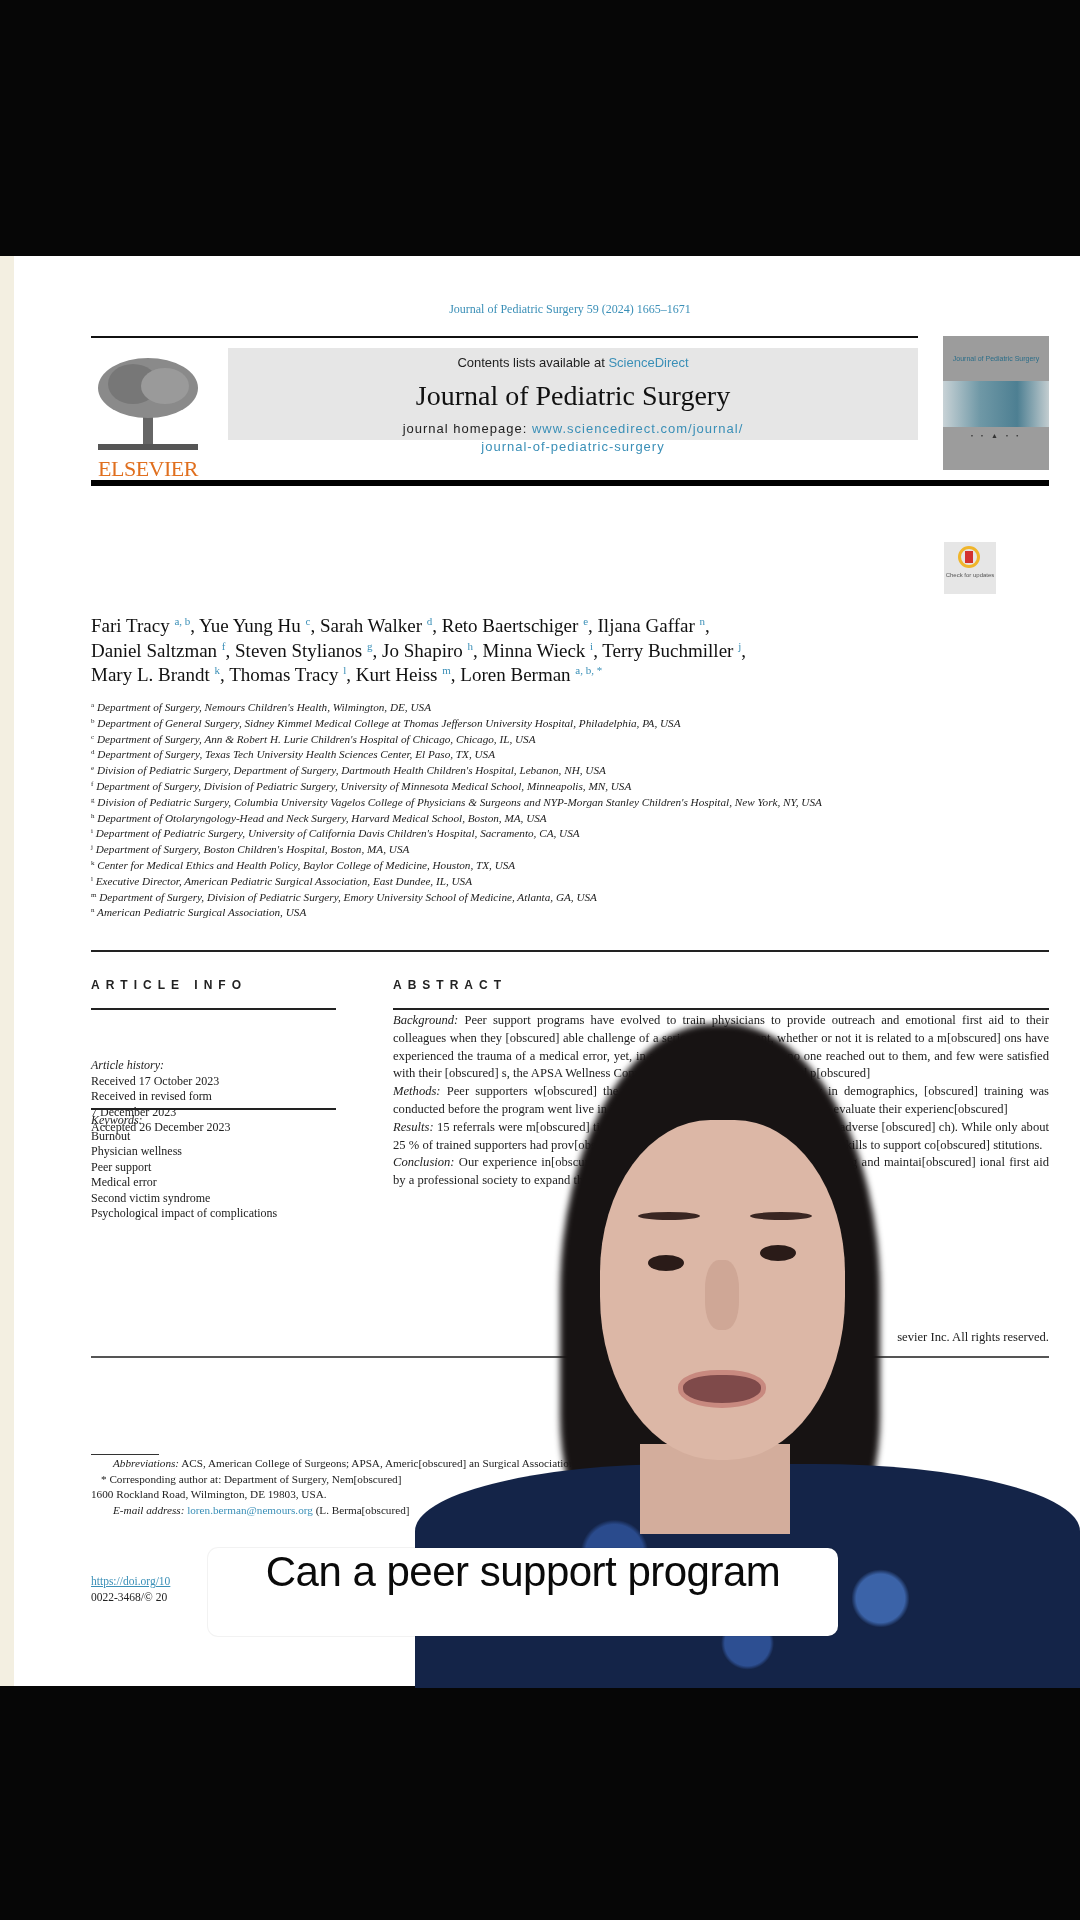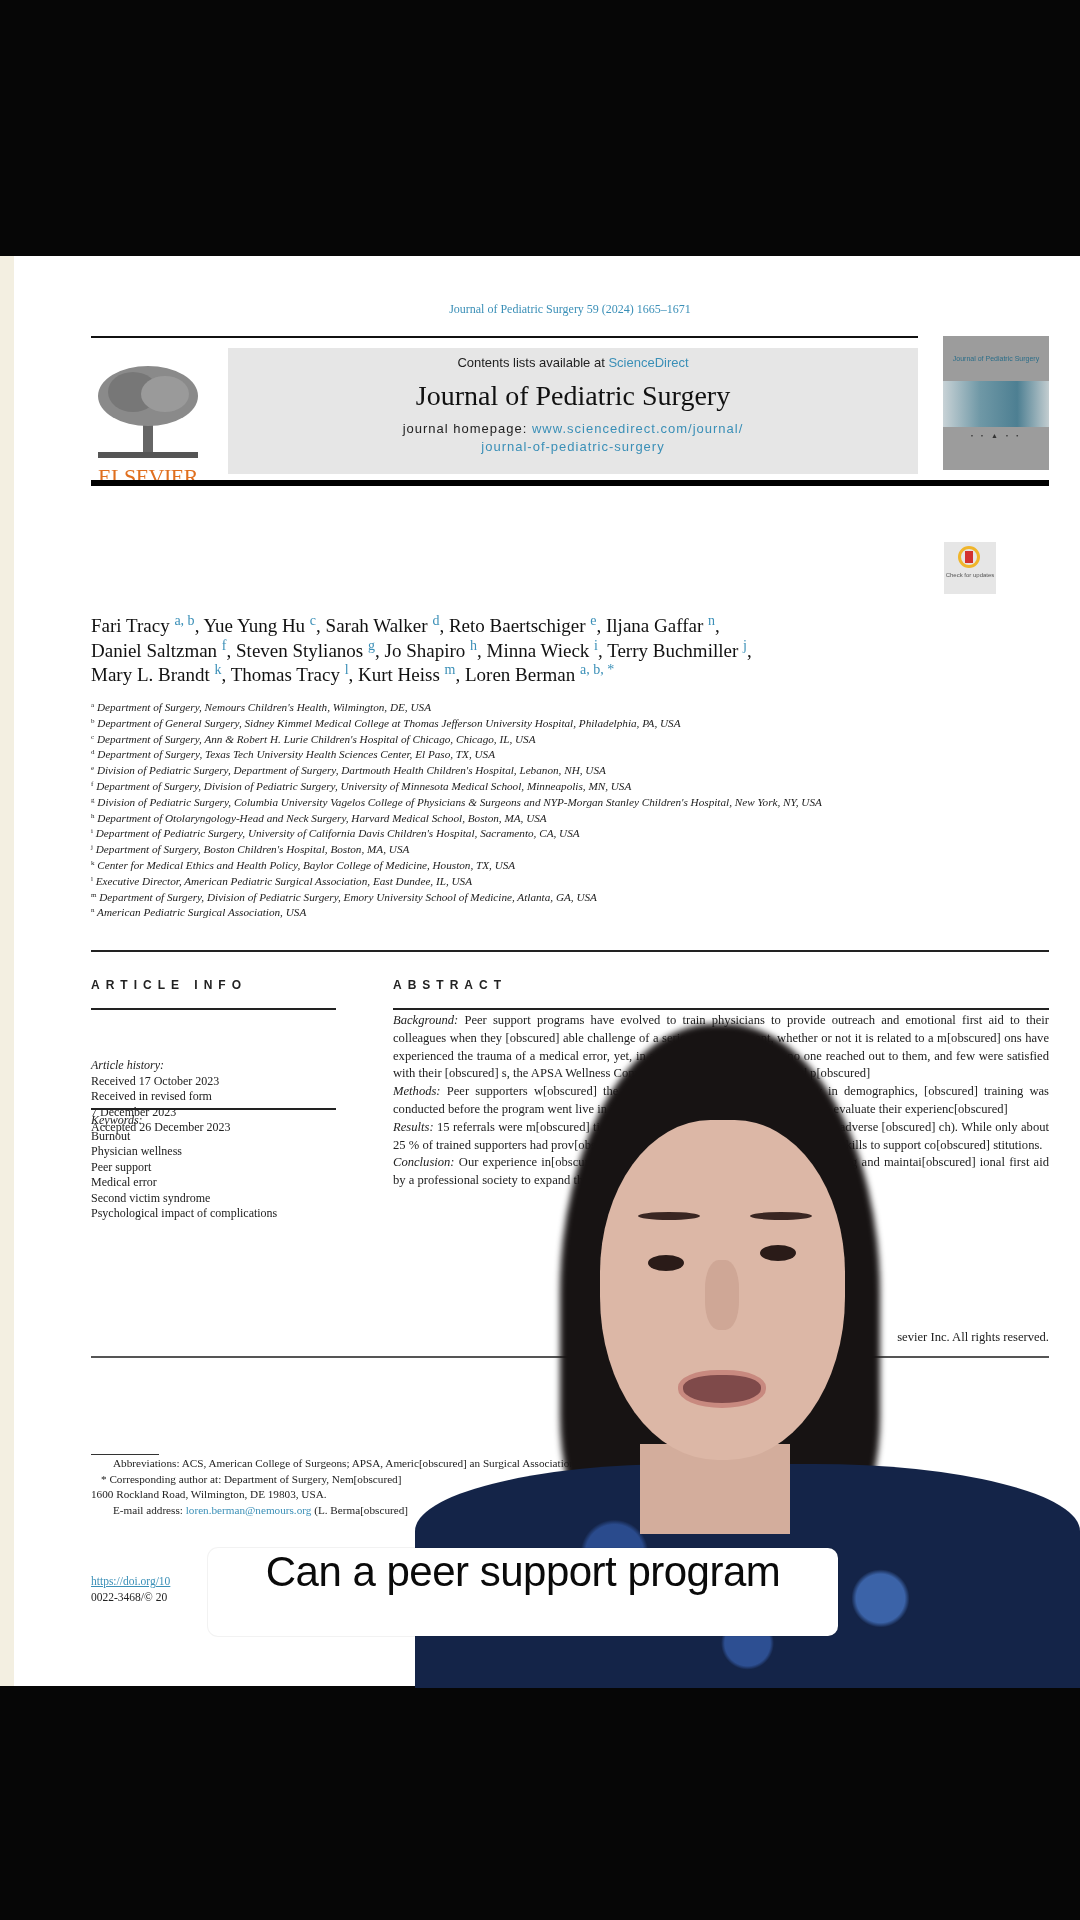--- a/index.html
+++ b/index.html
@@ -2,61 +2,61 @@
 <html><head>
 <meta charset="utf-8">
 <style>
   html, body { margin:0; padding:0; }
   body { width:1080px; height:1920px; background:#060606; position:relative; overflow:hidden; font-family:"Liberation Serif", serif; }
   .page { position:absolute; left:0; top:256px; width:1080px; height:1430px; background:#ffffff; overflow:hidden; }
   .gutter { position:absolute; left:0; top:0; width:14px; height:100%; background:#f3efe1; }
   .runhead { position:absolute; top:46px; left:0; width:1140px; text-align:center; font-size:12px; color:#3a8fb7; font-family:"Liberation Serif", serif; }
   .rule-thin { position:absolute; left:91px; top:80px; width:827px; height:2px; background:#111; }
   .masthead { position:absolute; left:91px; top:92px; width:828px; height:126px; }
-  .logo { position:absolute; left:0; top:16px; width:114px; height:126px;text-decoration:underline; }
+  .logo { position:absolute; left:0; top:8px; width:114px; height:126px;text-decoration:underline; }
   .tree { position:absolute; left:2px; top:0; width:110px; height:96px; }
   .elsevier { position:absolute; left:0; bottom:0; width:114px; text-align:center; font-size:22px; color:#e06f1e; font-family:"Liberation Serif", serif; letter-spacing:-0.5px; }
-  .banner { position:absolute; left:137px; top:0; width:690px; height:126px; background:#e6e6e6; text-align:center; }
+  .banner { position:absolute; left:137px; top:0; width:690px; height:92px; background:#e6e6e6; text-align:center; }
   .contents { margin-top:7px; font-family:"Liberation Sans", sans-serif; font-size:13px; color:#222; }
   .contents .sd { color:#3a8fb7; }
   .jtitle { margin-top:10px; font-size:28px; color:#111; font-family:"Liberation Serif", serif; }
   .homepage { margin-top:8px; font-family:"Liberation Sans", sans-serif; font-size:13px; letter-spacing:1px; color:#222; line-height:18px; }
   .homepage .url { color:#3a8fb7; }
   .cover { position:absolute; left:943px; top:80px; width:106px; height:134px; background:#9c9c9c; }
   .cover .ct { position:absolute; top:18px; width:100%; text-align:center; font-size:7px; color:#2c6e89; line-height:9px; font-family:"Liberation Sans", sans-serif; }
   .cover .ph { position:absolute; left:0; top:45px; width:106px; height:46px; background:linear-gradient(90deg,#c8d2d6 0%,#6f98a6 35%,#4d7f92 70%,#c3cdd0 100%); }
   .cover .dots { position:absolute; top:96px; width:100%; text-align:center; font-size:7px; color:#333; letter-spacing:3px; }
   .rule-thick { position:absolute; left:91px; top:224px; width:958px; height:6px; background:#000; }
   .title { position:absolute; left:91px; top:280px; width:700px; font-size:25px; line-height:31px; color:#111; }
   .crossmark { position:absolute; left:944px; top:286px; width:52px; height:52px; background:#e6e6e6; text-align:center; }
   .crossmark .cm { position:absolute; left:14px; top:4px; width:22px; height:22px; border-radius:50%; border:3px solid #f0b52b; box-sizing:border-box; }
   .crossmark .cm::after { content:""; position:absolute; left:4px; top:2px; width:8px; height:12px; background:#d3302d; }
   .crossmark .cml { position:absolute; top:30px; width:100%; font-size:6px; color:#555; line-height:7px; font-family:"Liberation Sans", sans-serif; }
   .authors { position:absolute; left:91px; top:358px; width:860px; font-size:19px; line-height:24.5px; color:#111; }
-  .authors sup { font-size:14px; color:#3a8fb7; vertical-align:7px; line-height:0; }
+  .authors sup { font-size:11px; color:#3a8fb7; vertical-align:7px; line-height:0; }
   .affils { position:absolute; left:91px; top:444px; width:840px; font-size:11.2px; line-height:15.8px; color:#222; font-style:italic; }
   .affils sup { font-size:7px; vertical-align:4px; line-height:0; font-style:normal; }
   .rule-mid { position:absolute; left:91px; top:694px; width:958px; height:2px; background:#222; }
   .sechead { position:absolute; top:722px; font-family:"Liberation Sans", sans-serif; font-weight:bold; font-size:12px; letter-spacing:6px; color:#222; }
   .info-rule1 { position:absolute; left:91px; top:752px; width:245px; height:2px; background:#222; }
   .info-rule2 { position:absolute; left:91px; top:852px; width:245px; height:2px; background:#222; }
   .abs-rule { position:absolute; left:393px; top:752px; width:656px; height:2px; background:#222; }
   .history { position:absolute; left:91px; top:758px; width:245px; font-size:12px; line-height:15.5px; color:#222;margin-top:44px; }
   .history .lab, .keywords .lab { font-style:italic; }
   .keywords { position:absolute; left:91px; top:857px; width:245px; font-size:12px; line-height:15.5px; color:#222; }
   .abstract { position:absolute; left:393px; top:756px; width:656px; font-size:12.6px; line-height:17.8px; color:#222; text-align:justify; }
   .abstract p { margin:0; }
   .abstract .lab { font-style:italic; }
   .copyright { position:absolute; right:31px; top:1054px; font-size:12.6px; color:#222;margin-top:20px; }
   .rule-low { position:absolute; left:91px; top:1100px; width:958px; height:2px; background:#555; }
   .fn-rule { position:absolute; left:91px; top:1198px; width:68px; height:1px; background:#333; }
   .footnotes { position:absolute; left:91px; top:1200px; width:960px; font-size:11.2px; line-height:15.5px; color:#222; text-align:justify; }
   .footnotes p { margin:0; }
   .footnotes .ind { padding-left:22px; }
-  .footnotes .it { }
+  .footnotes .it { font-style:italic; }
   .footnotes .link { color:#3a8fb7; }
   .doi { position:absolute; left:91px; top:1318px; font-size:11.5px; line-height:15.5px; color:#222; }
   .doi .link { color:#3a8fb7;text-decoration:underline; }
   
   .person { position:absolute; left:415px; top:1024px; width:665px; height:664px; }
   .hair { position:absolute; left:145px; top:0; width:320px; height:560px; background:#171313; border-radius:48% 48% 30% 30%; filter:blur(3px); }
   .face { position:absolute; left:185px; top:96px; width:245px; height:340px; background:#dcb7a6; border-radius:45% 45% 48% 48%; }
   .eye { position:absolute; top:120px; width:36px; height:16px; border-radius:50%; background:#2a1b18; }
   .brow { position:absolute; top:92px; width:62px; height:8px; border-radius:50%; background:#3a2622; }
   .nose { position:absolute; left:105px; top:140px; width:34px; height:70px; border-radius:40%; background:#cfa796; }

